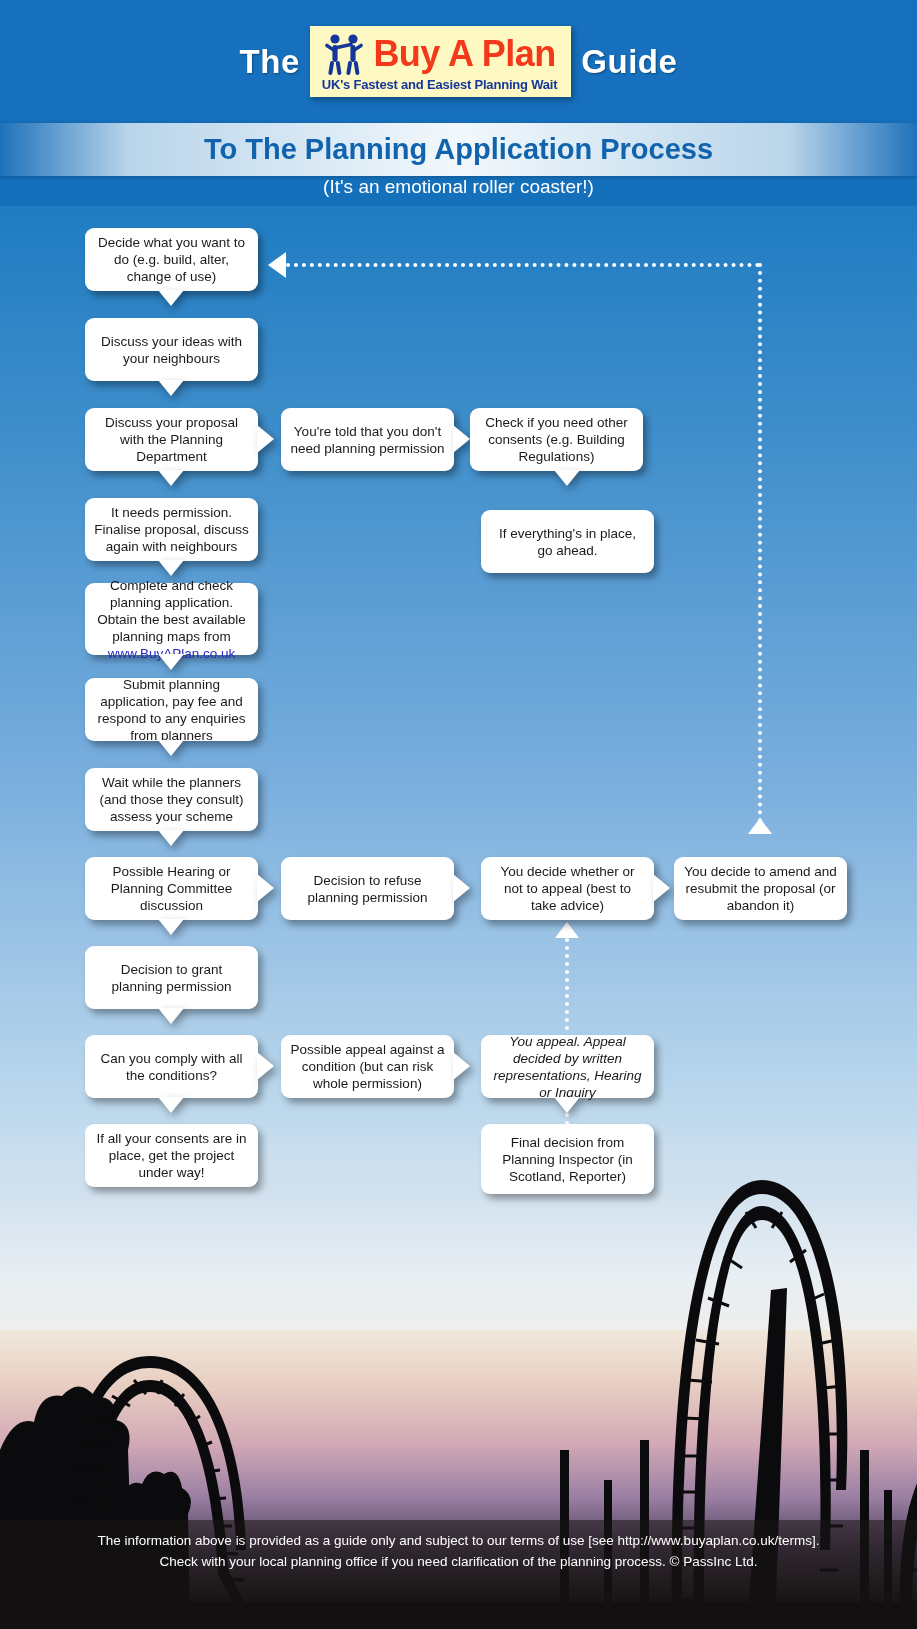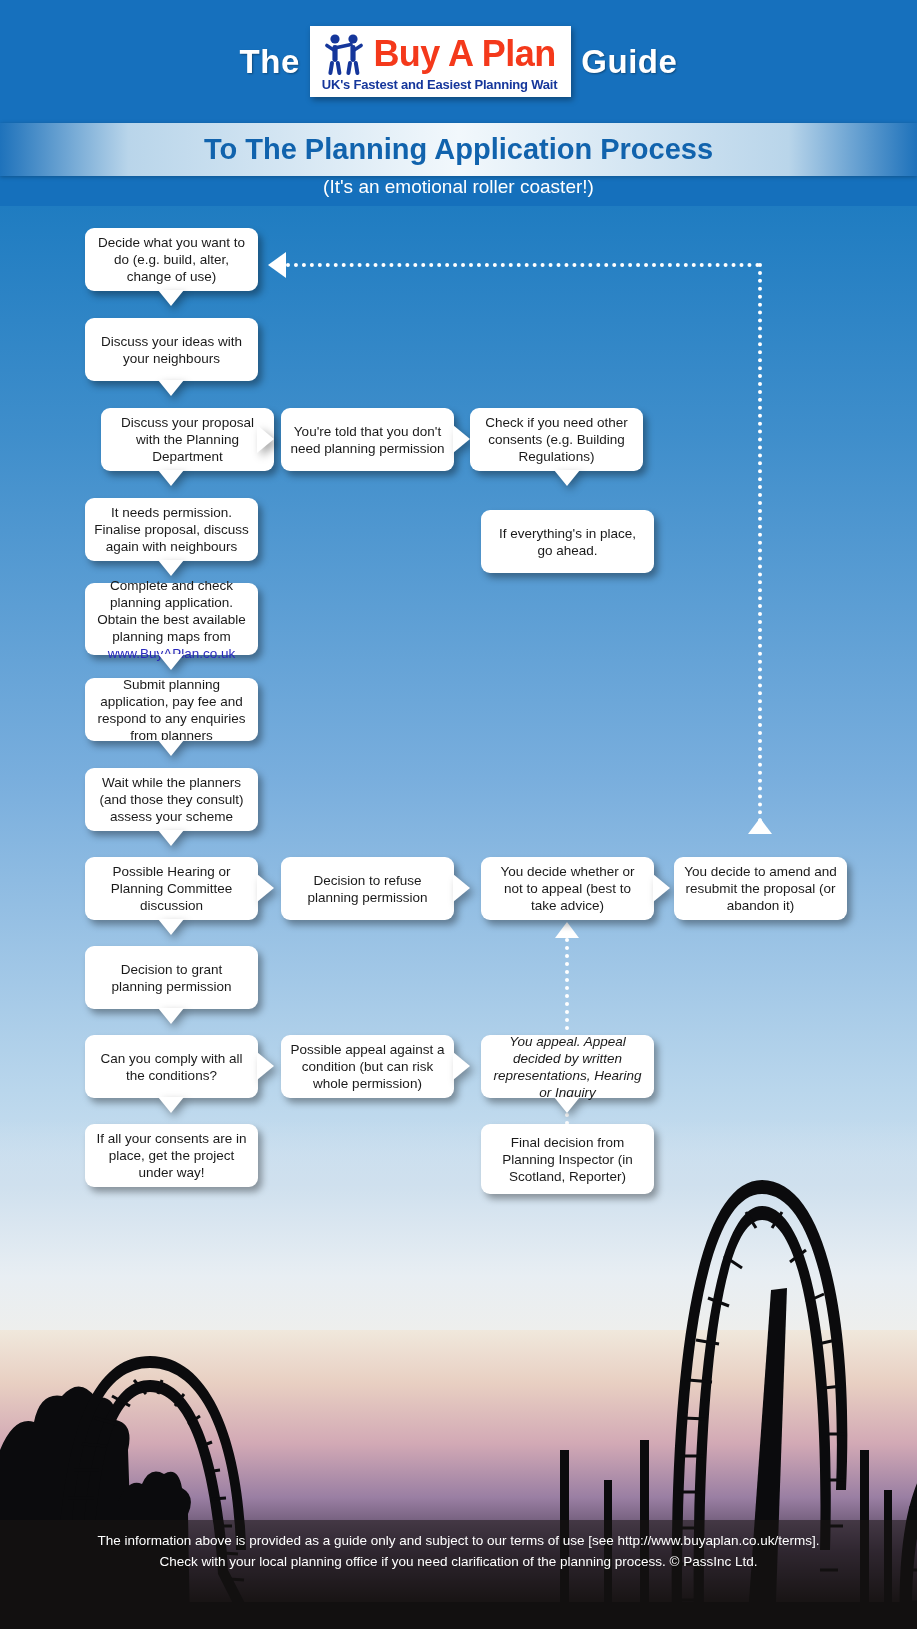--- a/index.html
+++ b/index.html
@@ -10,21 +10,21 @@
     overflow:hidden;
   }
   .page{position:relative;width:917px;height:1629px;overflow:hidden;background:#1570bc;}
 
   
   .header{position:absolute;left:0;top:0;width:917px;height:123px;background:#1670bd;}
   .header-row{position:absolute;left:0;top:0;width:917px;height:123px;
     display:flex;align-items:center;justify-content:center;gap:10px;}
   .hdr-word{color:#ffffff;font-size:33px;font-weight:bold;letter-spacing:0.5px;
     text-shadow:1px 1px 2px rgba(0,0,0,.35);}
-  .logo-box{background:#ffffff;padding:6px 14px 5px 12px;display:flex;flex-direction:column;
+  .logo-box{background:#fef9c3;padding:6px 14px 5px 12px;display:flex;flex-direction:column;
     align-items:center;box-shadow:2px 3px 6px rgba(0,0,0,.35);}
   .logo-top{display:flex;align-items:center;gap:8px;}
   .logo-people{width:42px;height:44px;display:block;}
   .logo-main{font-size:36px;font-weight:bold;color:#f4391b;line-height:1;letter-spacing:-0.5px;}
   .logo-sub{font-size:13px;color:#15369b;font-weight:bold;margin-top:1px;letter-spacing:-0.2px;}
 
   
   .band{position:absolute;left:0;top:123px;width:917px;height:53px;
     background:linear-gradient(90deg,#1e72bb 0%,#b9d5ea 14%,#f2f8fc 50%,#b9d5ea 86%,#1e72bb 100%);
     box-shadow:0 1px 4px rgba(0,0,0,.25);}
@@ -248,21 +248,21 @@
   <div class="box" style="left:85px;top:228px;width:173px;height:63px;">
     <span class="t">Decide what you want to do (e.g. build, alter, change of use)</span>
   </div>
   <div class="tail-down" style="left:158px;top:290px;"></div>
 
   <div class="box" style="left:85px;top:318px;width:173px;height:63px;">
     <span class="t">Discuss your ideas with your neighbours</span>
   </div>
   <div class="tail-down" style="left:158px;top:380px;"></div>
 
-  <div class="box" style="left:85px;top:408px;width:173px;height:63px;margin-left:16px;">
+  <div class="box" style="left:85px;top:408px;width:173px;height:63px;">
     <span class="t">Discuss your proposal with the Planning Department</span>
   </div>
   <div class="tail-down" style="left:158px;top:470px;"></div>
   <div class="tail-right" style="left:257px;top:425px;"></div>
 
   <div class="box" style="left:85px;top:498px;width:173px;height:63px;">
     <span class="t">It needs permission.  Finalise proposal, discuss again with neighbours</span>
   </div>
   <div class="tail-down" style="left:158px;top:560px;"></div>
 

